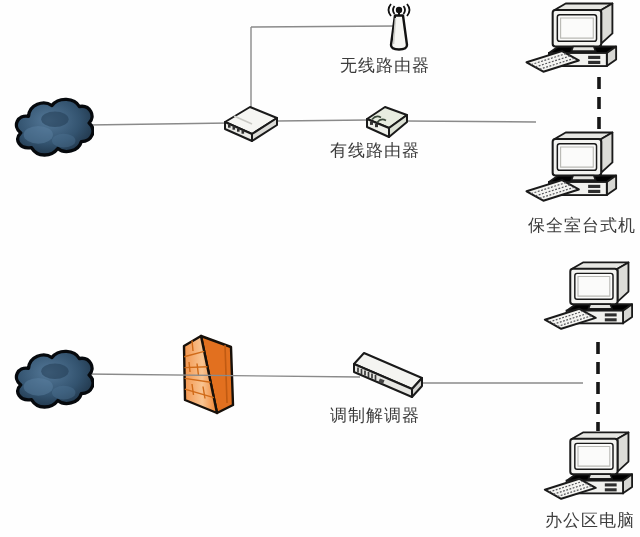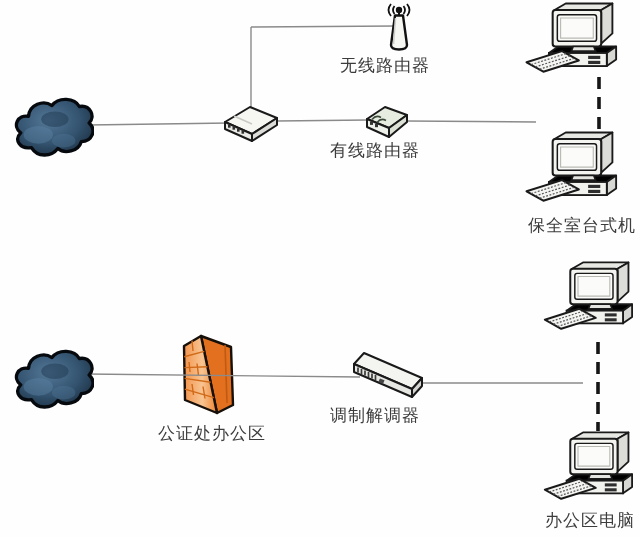--- a/index.html
+++ b/index.html
@@ -165,20 +165,19 @@
   <div class="label" style="left:340px;top:56px;width:120px">无线路由器</div>
 
   <div class="label" style="left:188px;top:144px;width:122px">
   </div>
 
   <div class="label" style="left:330px;top:141px;width:120px">有线路由器</div>
 
   <div class="label" style="left:528px;top:216px;width:112px">保全室台式机</div>
 
   <div class="label" style="left:158px;top:424px;width:122px">
-    <div>公证处办公区</div>
   </div>
 
   <div class="label" style="left:330px;top:406px;width:122px">调制解调器</div>
 
   <div class="label" style="left:545px;top:511px;width:110px">办公区电脑</div>
 
 </div>
 
 </body></html>

